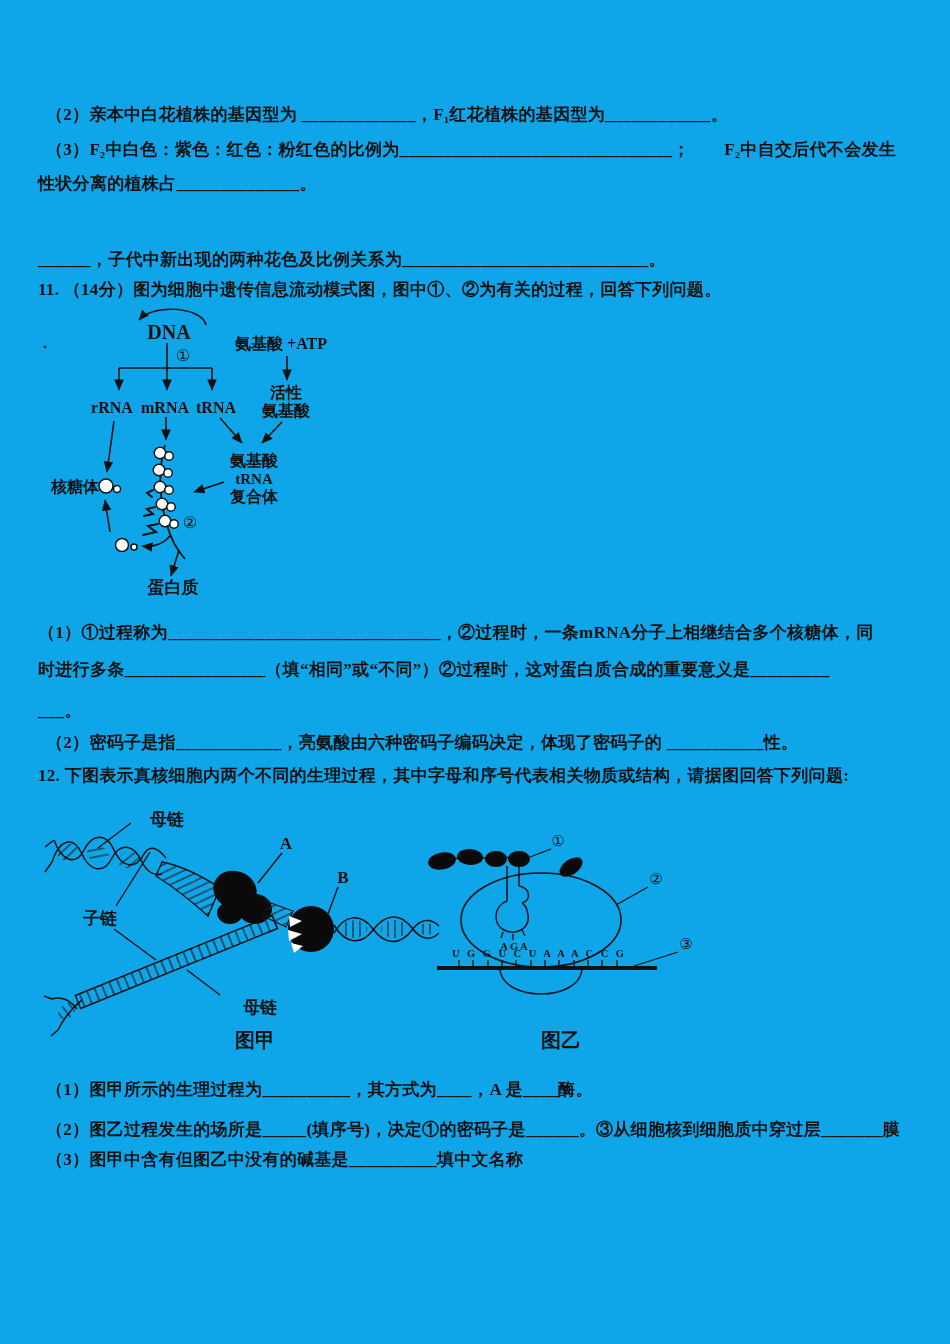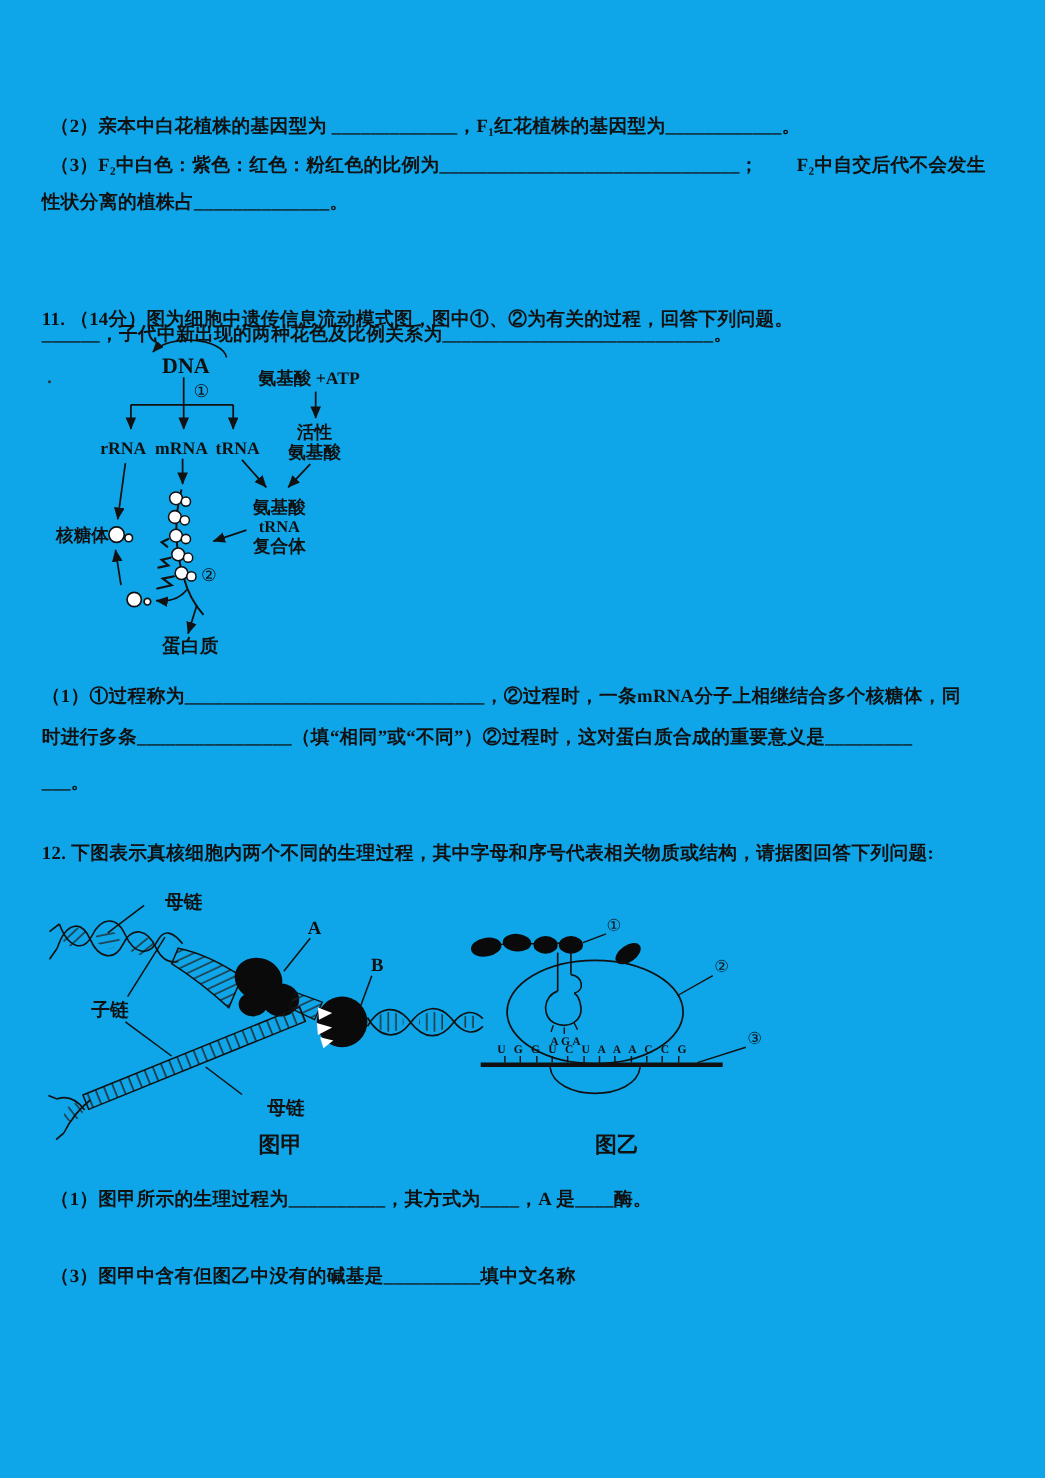--- a/index.html
+++ b/index.html
@@ -25,29 +25,31 @@
   .lat{font-weight:700;}
 </style>
 </head>
 <body>
 
 <div id="page">
 
   <div class="tline" style="left:46px;top:103px;">（2）亲本中白花植株的基因型为 _____________，F₁红花植株的基因型为____________。</div>
   <div class="tline" style="left:46px;top:138px;">（3）F₂中白色：紫色：红色：粉红色的比例为_______________________________；　　F₂中自交后代不会发生</div>
   <div class="tline" style="left:38px;top:172px;">性状分离的植株占______________。</div>
-  <div class="tline" style="left:38px;top:248px;margin-top:44px;">______，子代中新出现的两种花色及比例关系为____________________________。</div>
+  <div class="tline" style="left:38px;top:248px;">______，子代中新出现的两种花色及比例关系为____________________________。</div>
   <div class="tline" style="left:38px;top:278px;">11. （14分）图为细胞中遗传信息流动模式图，图中①、②为有关的过程，回答下列问题。</div>
 
   <div class="tline" style="left:38px;top:621px;">（1）①过程称为_______________________________，②过程时，一条mRNA分子上相继结合多个核糖体，同</div>
   <div class="tline" style="left:38px;top:658px;">时进行多条________________（填“相同”或“不同”）②过程时，这对蛋白质合成的重要意义是_________</div>
   <div class="tline" style="left:38px;top:699px;">___。</div>
+  <div class="tline" style="left:46px;top:731px;">（2）密码子是指____________，亮氨酸由六种密码子编码决定，体现了密码子的 ___________性。</div>
   <div class="tline" style="left:38px;top:764px;">12. 下图表示真核细胞内两个不同的生理过程，其中字母和序号代表相关物质或结构，请据图回答下列问题:</div>
 
   <div class="tline" style="left:46px;top:1078px;">（1）图甲所示的生理过程为__________，其方式为____，A 是____酶。</div>
+  <div class="tline" style="left:46px;top:1118px;">（2）图乙过程发生的场所是_____(填序号)，决定①的密码子是______。③从细胞核到细胞质中穿过层_______膜</div>
   <div class="tline" style="left:46px;top:1148px;">（3）图甲中含有但图乙中没有的碱基是__________填中文名称</div>
 
   <svg style="left:30px;top:300px;" width="320" height="310" viewBox="0 0 320 310">
     <defs>
       <marker id="m1" markerWidth="9" markerHeight="8" refX="6.6" refY="3" orient="auto">
         <path d="M0,0 L7,3 L0,6 Z" fill="#111"></path>
       </marker>
     </defs>
 
     <circle cx="15" cy="47" r="1.4" fill="#333"></circle>

